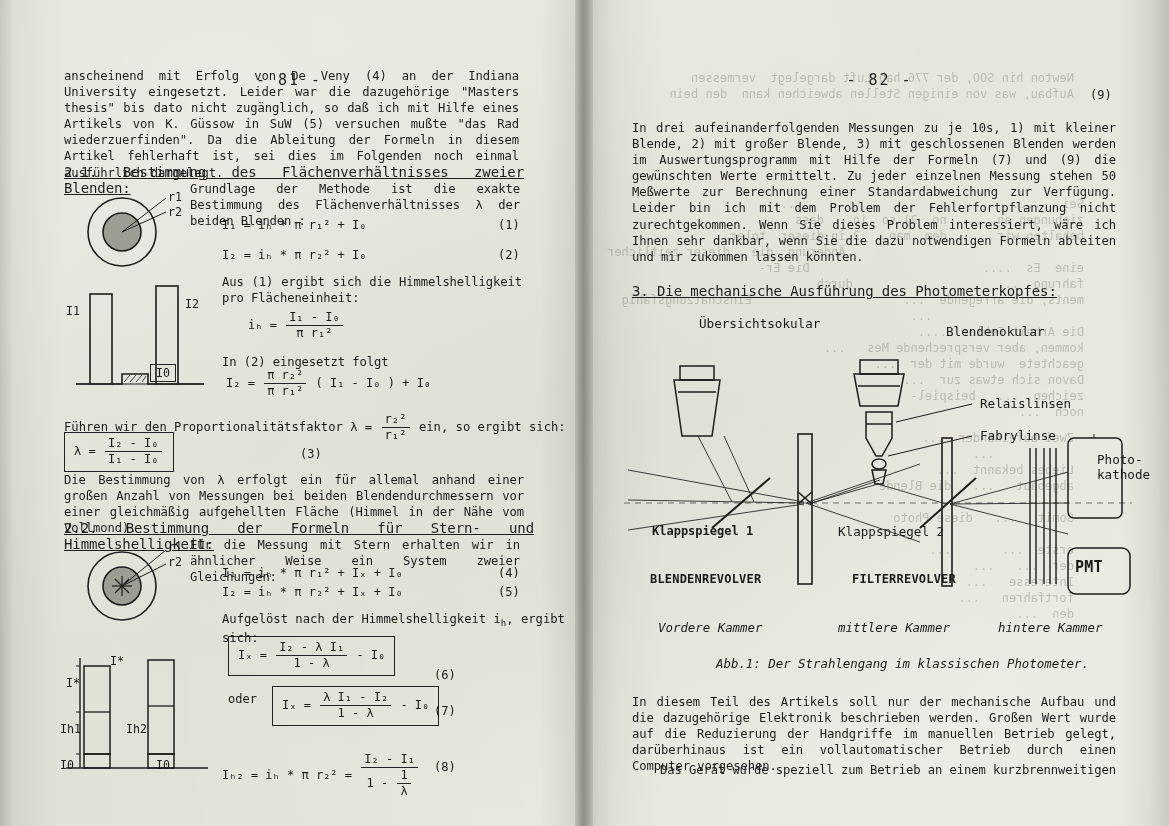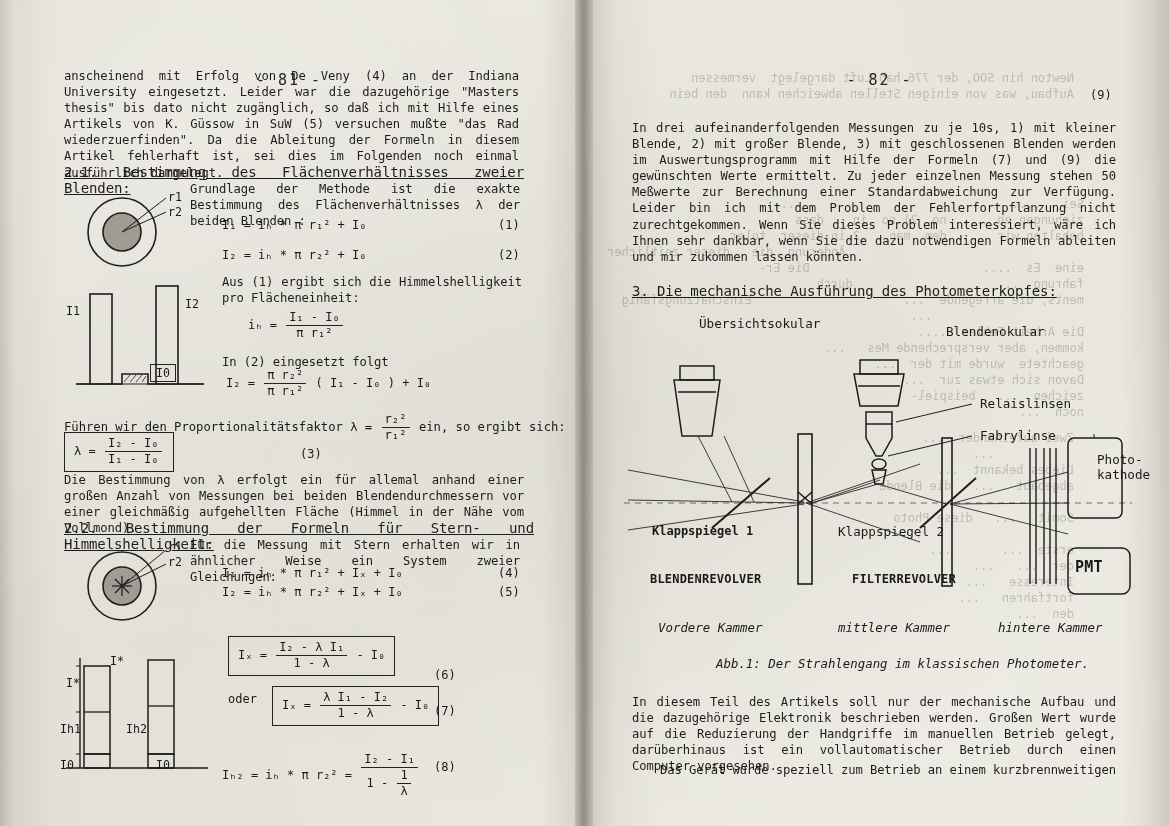--- a/index.html
+++ b/index.html
@@ -243,20 +243,23 @@
       </svg>
     </div>
     <div class="labelsm" style="left:168px; top:540px;">r1</div>
     <div class="labelsm" style="left:168px; top:555px;">r2</div>
 
     <div class="eq" style="left:222px; top:566px;text-align:center;">I₁ = iₕ * π r₁² + Iₓ + I₀</div>
     <div class="eqnum" style="left:498px; top:566px;">(4)</div>
     <div class="eq" style="left:222px; top:585px;">I₂ = iₕ * π r₂² + Iₓ + I₀</div>
     <div class="eqnum" style="left:498px; top:585px;">(5)</div>
 
+    <div class="eq" style="left:222px; top:612px; font-size:12.2px;">
+      <span>Aufgelöst nach der Himmelshelligkeit i</span><span class="sub">h</span><span>, ergibt sich:</span>
+    </div>
 
     <div class="eq" style="left:228px; top:636px;">
       <span class="boxed">
         <span>Iₓ =</span>
         <span class="frac">
           <span class="num">I₂ - λ I₁</span>
           <span class="den">1 - λ</span>
         </span>
         <span>- I₀</span>
       </span>

